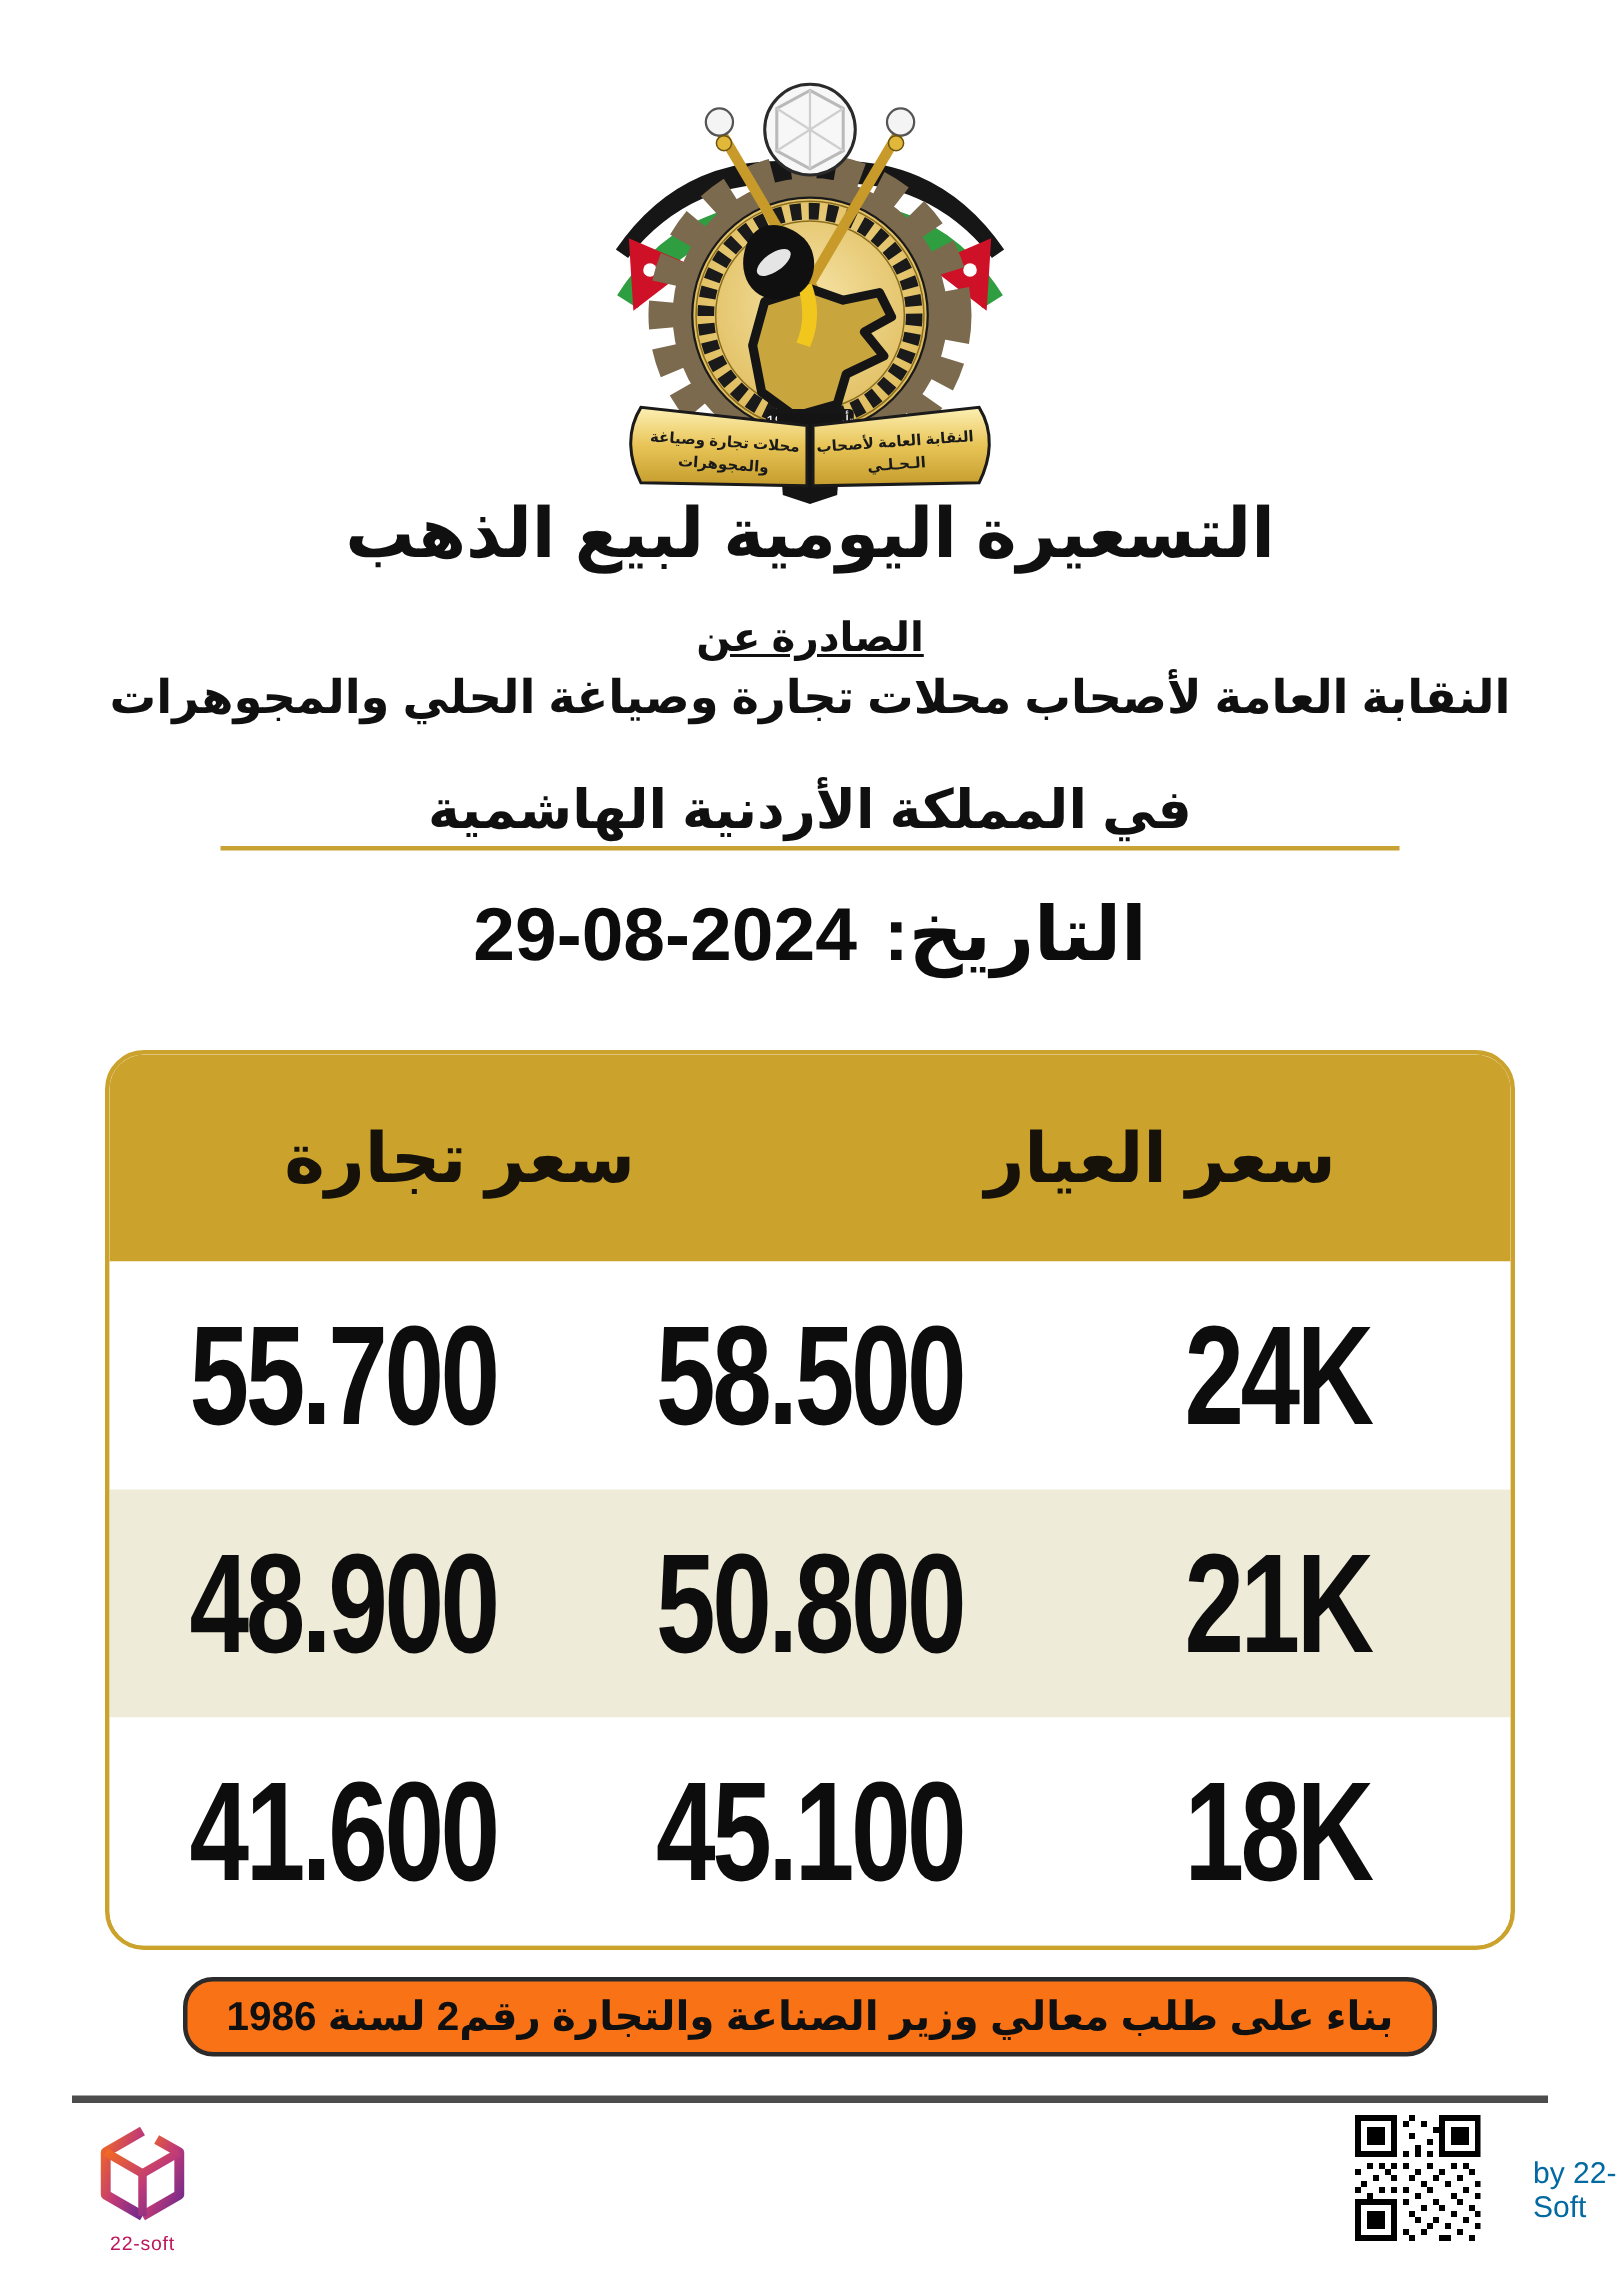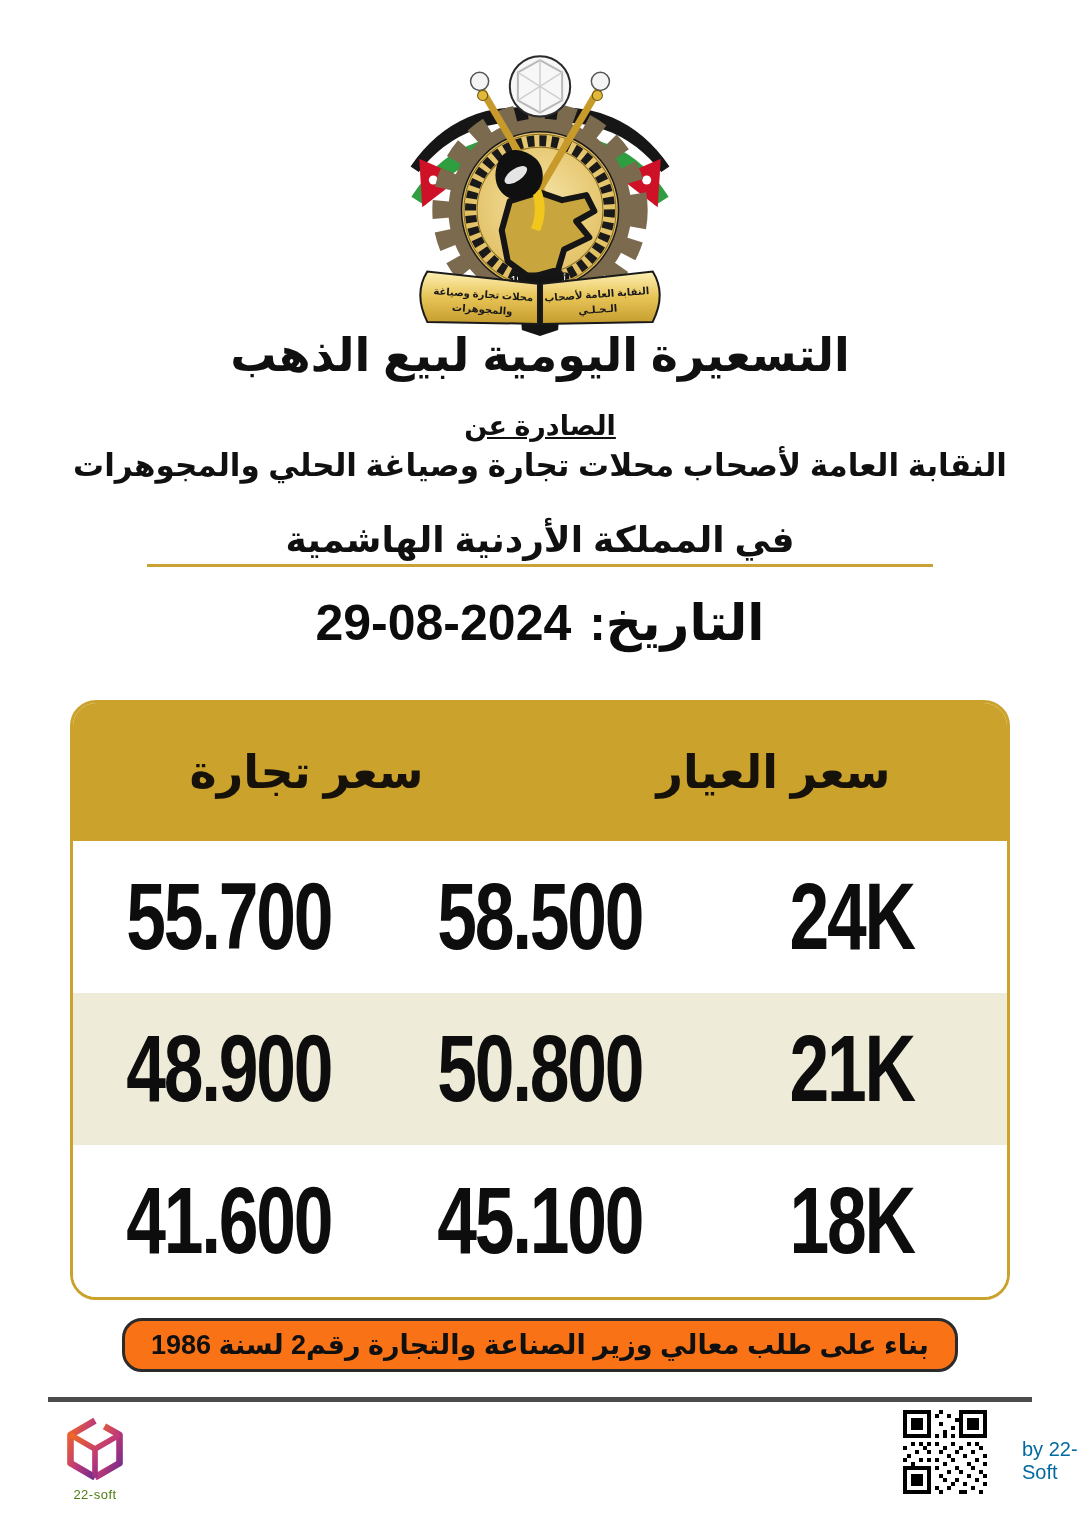--- a/index.html
+++ b/index.html
@@ -30,21 +30,21 @@
   .num { display:inline-block; font-size:94px; font-weight:700; color:#0d0d0d;
          letter-spacing:-3px; transform:scaleX(0.76); transform-origin:center; direction:ltr; }
 
   .note-box {
     position:absolute; top:1318px; left:50%; transform:translateX(-50%);
     border:3px solid #2b2b2b; border-radius:20px; padding:8px 26px;
     font-size:27px; font-weight:700; white-space:nowrap; color:#101010; background:#f97316;
   }
   .separator { position:absolute; top:1397px; left:48px; width:984px; height:5px; background:#4c4c4c; }
   .brand-left { position:absolute; top:1416px; left:52px; width:86px; text-align:center; direction:ltr; }
-  .brand-left .lbl { font-size:13px; color:#4d7c0f; margin-top:1px; letter-spacing:0.5px; }
+  .brand-left .lbl { font-size:13px; color:#be185d; margin-top:1px; letter-spacing:0.5px; }
   .qr { position:absolute; top:1410px; left:903px; width:84px; height:84px; }
   .credit { position:absolute; top:1438px; left:994px; font-size:20px; color:#0369a1; direction:ltr;margin-left:28px; }
 </style>
 </head>
 <body>
 
 <div class="page">
 
   <svg class="emblem" viewBox="0 0 300 312">
     <defs>

